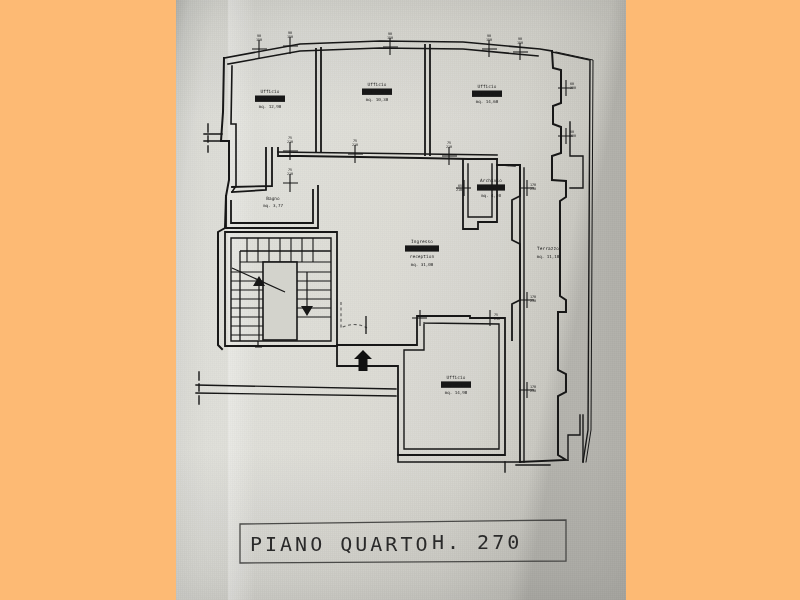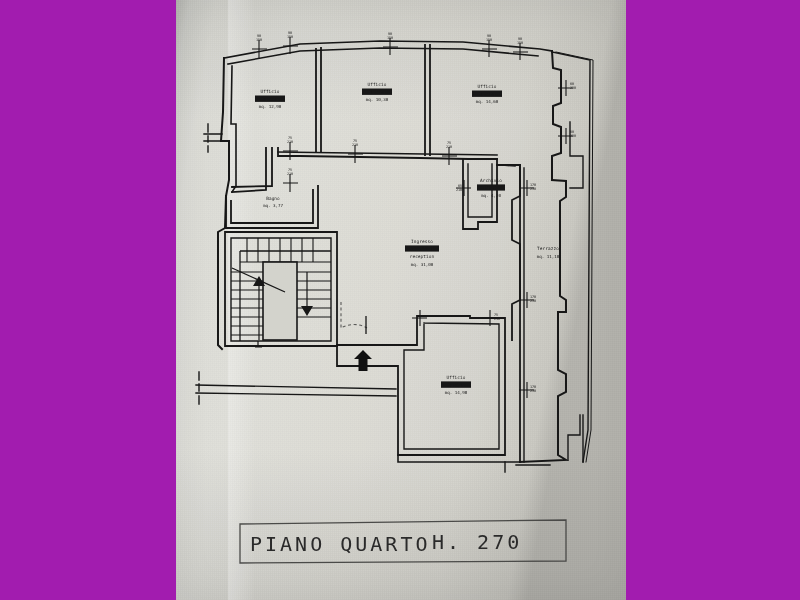--- a/index.html
+++ b/index.html
@@ -8,21 +8,21 @@
     background: #e6e7e7;
     width: 800px;
     height: 600px;
     overflow: hidden;
     font-family: "DejaVu Sans", sans-serif;
   }
   #stage {
     position: relative;
     width: 800px;
     height: 600px;
-    background: #a21caf;
+    background: #fdba74;
   }
   
   #paper {
     position: absolute;
     left: 176px;
     top: 0px;
     width: 450px;
     height: 600px;
     background:
       linear-gradient(100deg, #b9bab5 0px, #cfd0cb 14px, #dcdcd6 40px, #e0e0da 120px, #dddcd5 260px, #d6d5ce 360px, #c9c8c1 430px, #b4b3ad 450px);

